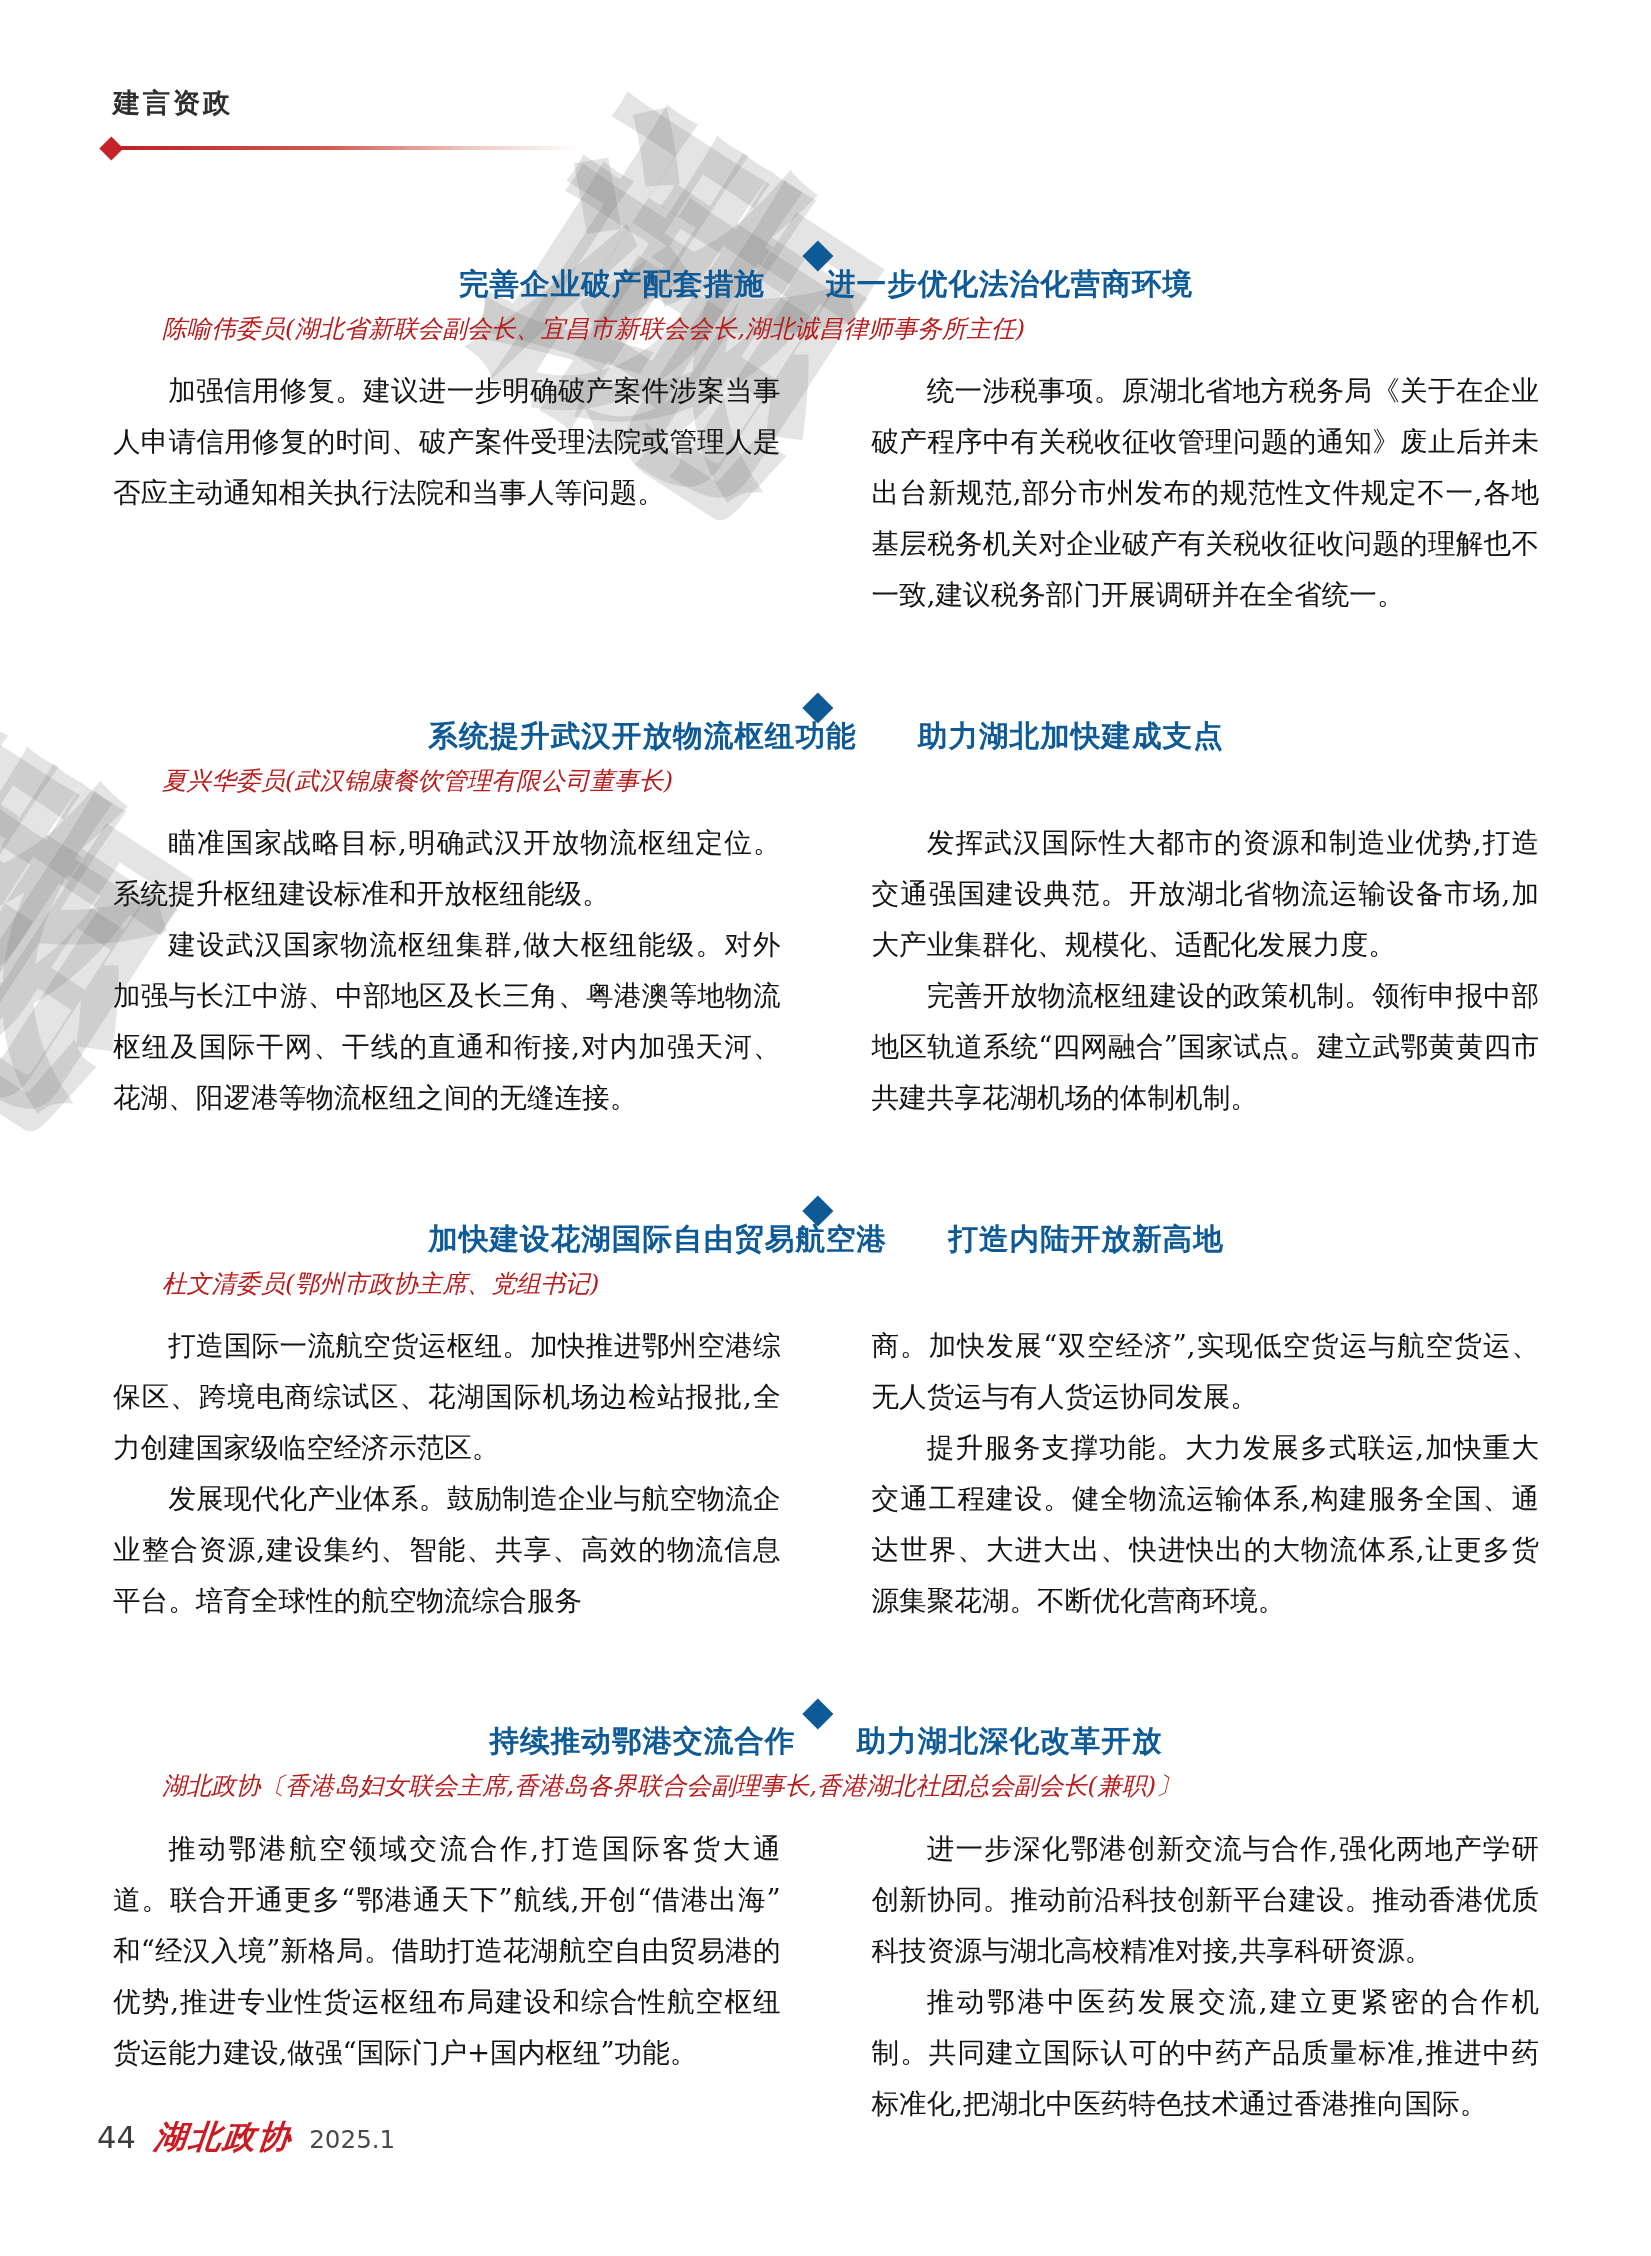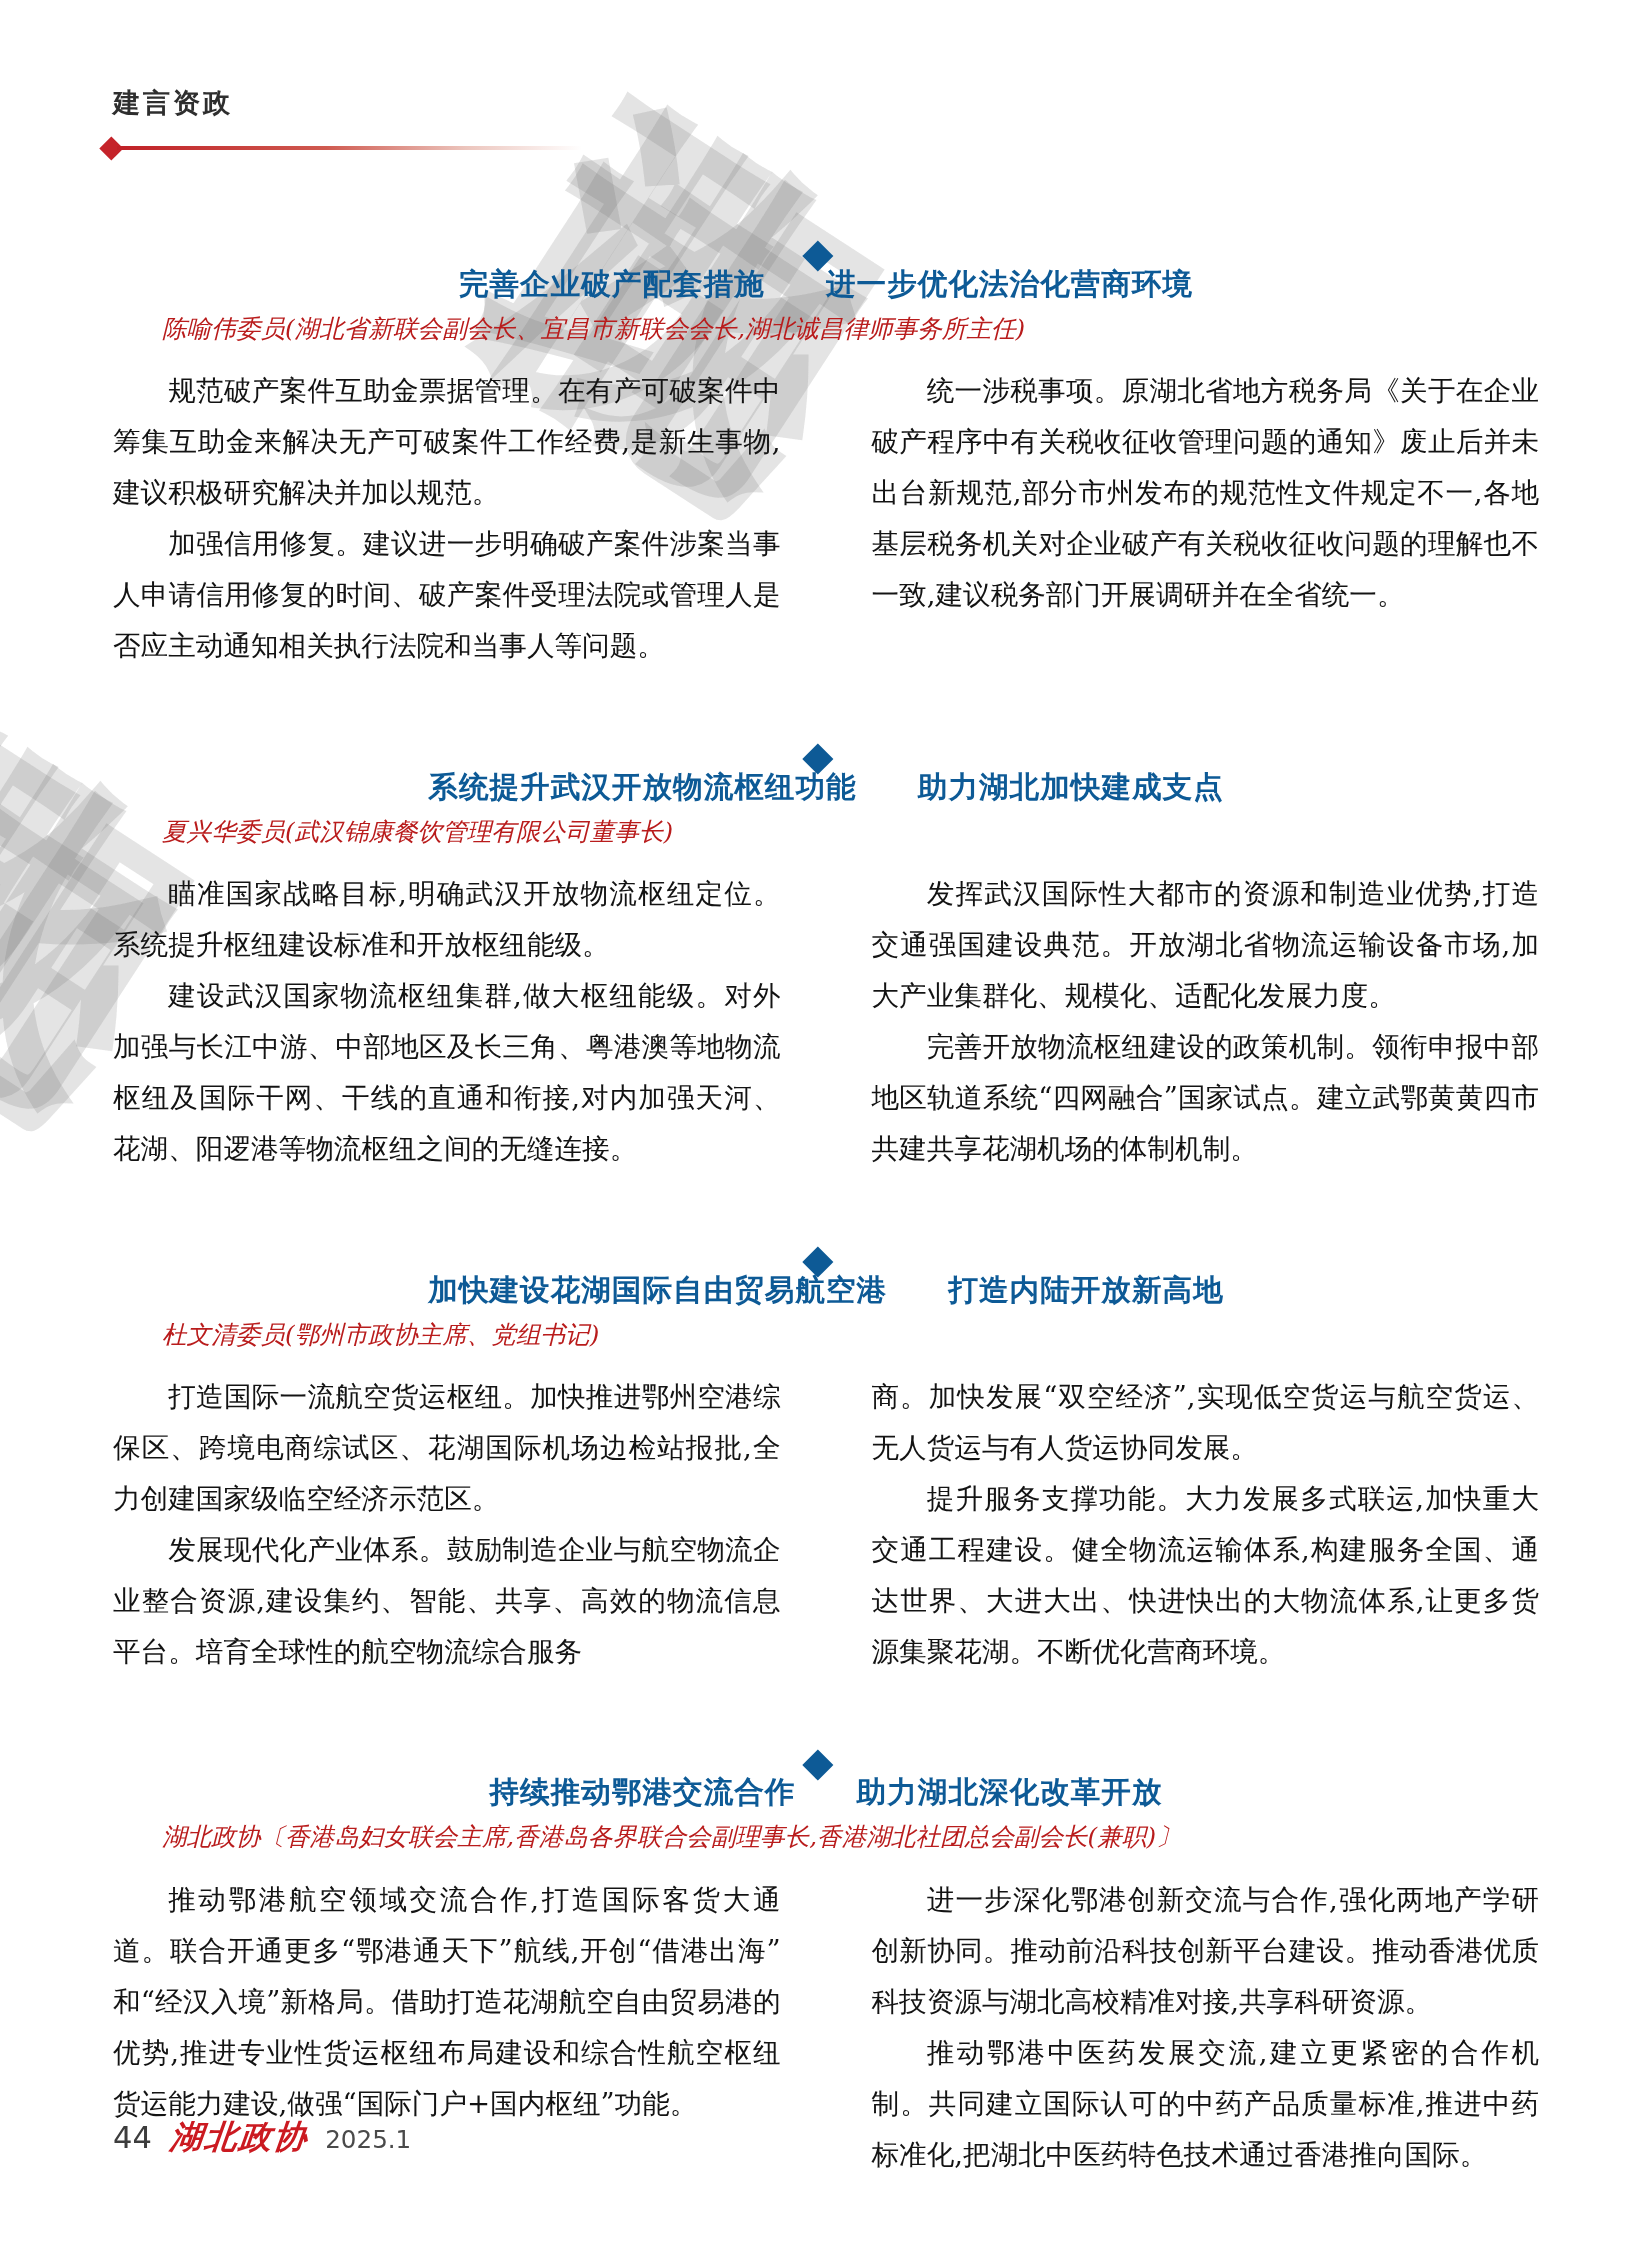--- a/index.html
+++ b/index.html
@@ -67,21 +67,21 @@
   .cols{display:flex;gap:91px;margin-top:21.7px;}
   .col{flex:1 1 0;}
   .body-p{
     margin:0;font-size:27.6px;line-height:51px;color:#131313;
     text-align:justify;text-indent:2em;
   }
   .body-p.no-indent{text-indent:0;}
 
   
   .page-footer{
-    position:absolute;left:113px;top:2116px;z-index:2;
+    position:absolute;left:97px;top:2116px;z-index:2;
     display:flex;align-items:baseline;gap:17.7px;
   }
   .page-number{
     font-family:"DejaVu Sans","Liberation Sans",sans-serif;
     font-size:30.5px;color:#3d3d3d;
   }
   .footer-logo{
     font-family:"DejaVu Serif","Liberation Serif",serif;
     font-size:32.5px;font-weight:700;font-style:italic;color:#cb1a21;
     transform:skewX(-6deg);letter-spacing:2px;
@@ -113,21 +113,20 @@
   <main class="content">
     <div id="sections-host">
   <section class="article">
     <div class="sec-head">
       <span class="blue-diamond"></span>
       <h2 class="sec-title">完善企业破产配套措施　　进一步优化法治化营商环境</h2>
     </div>
     <p class="author">陈喻伟委员(湖北省新联会副会长、宜昌市新联会会长,湖北诚昌律师事务所主任)</p>
     <div class="cols">
       <div class="col">
-              <p class="body-p">规范破产案件互助金票据管理。在有产可破案件中筹集互助金来解决无产可破案件工作经费,是新生事物,建议积极研究解决并加以规范。</p>
               <p class="body-p">加强信用修复。建议进一步明确破产案件涉案当事人申请信用修复的时间、破产案件受理法院或管理人是否应主动通知相关执行法院和当事人等问题。</p>
             </div>
       <div class="col">
               <p class="body-p">统一涉税事项。原湖北省地方税务局《关于在企业破产程序中有关税收征收管理问题的通知》废止后并未出台新规范,部分市州发布的规范性文件规定不一,各地基层税务机关对企业破产有关税收征收问题的理解也不一致,建议税务部门开展调研并在全省统一。</p>
             </div>
     </div>
   </section>
 
   <section class="article">
     <div class="sec-head">

